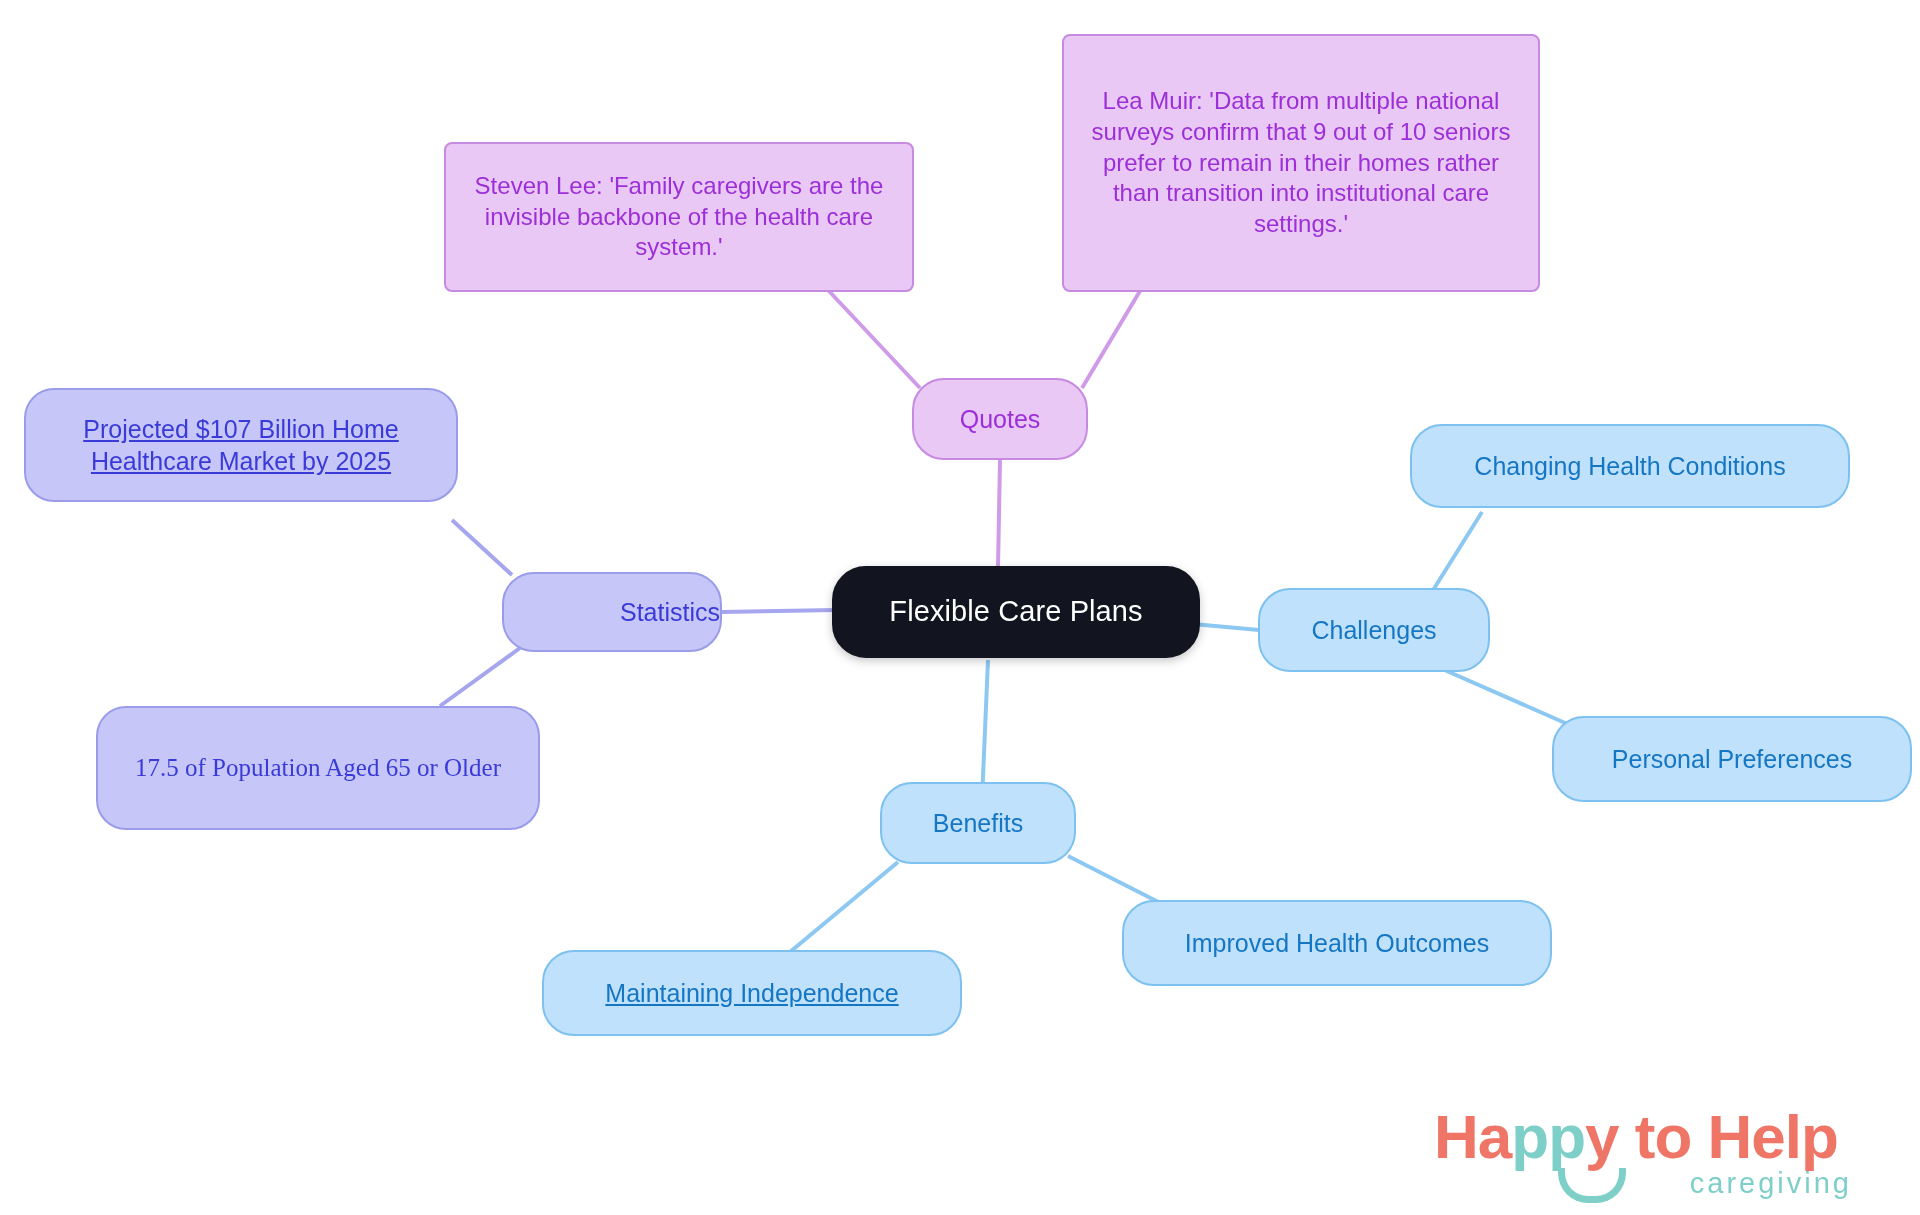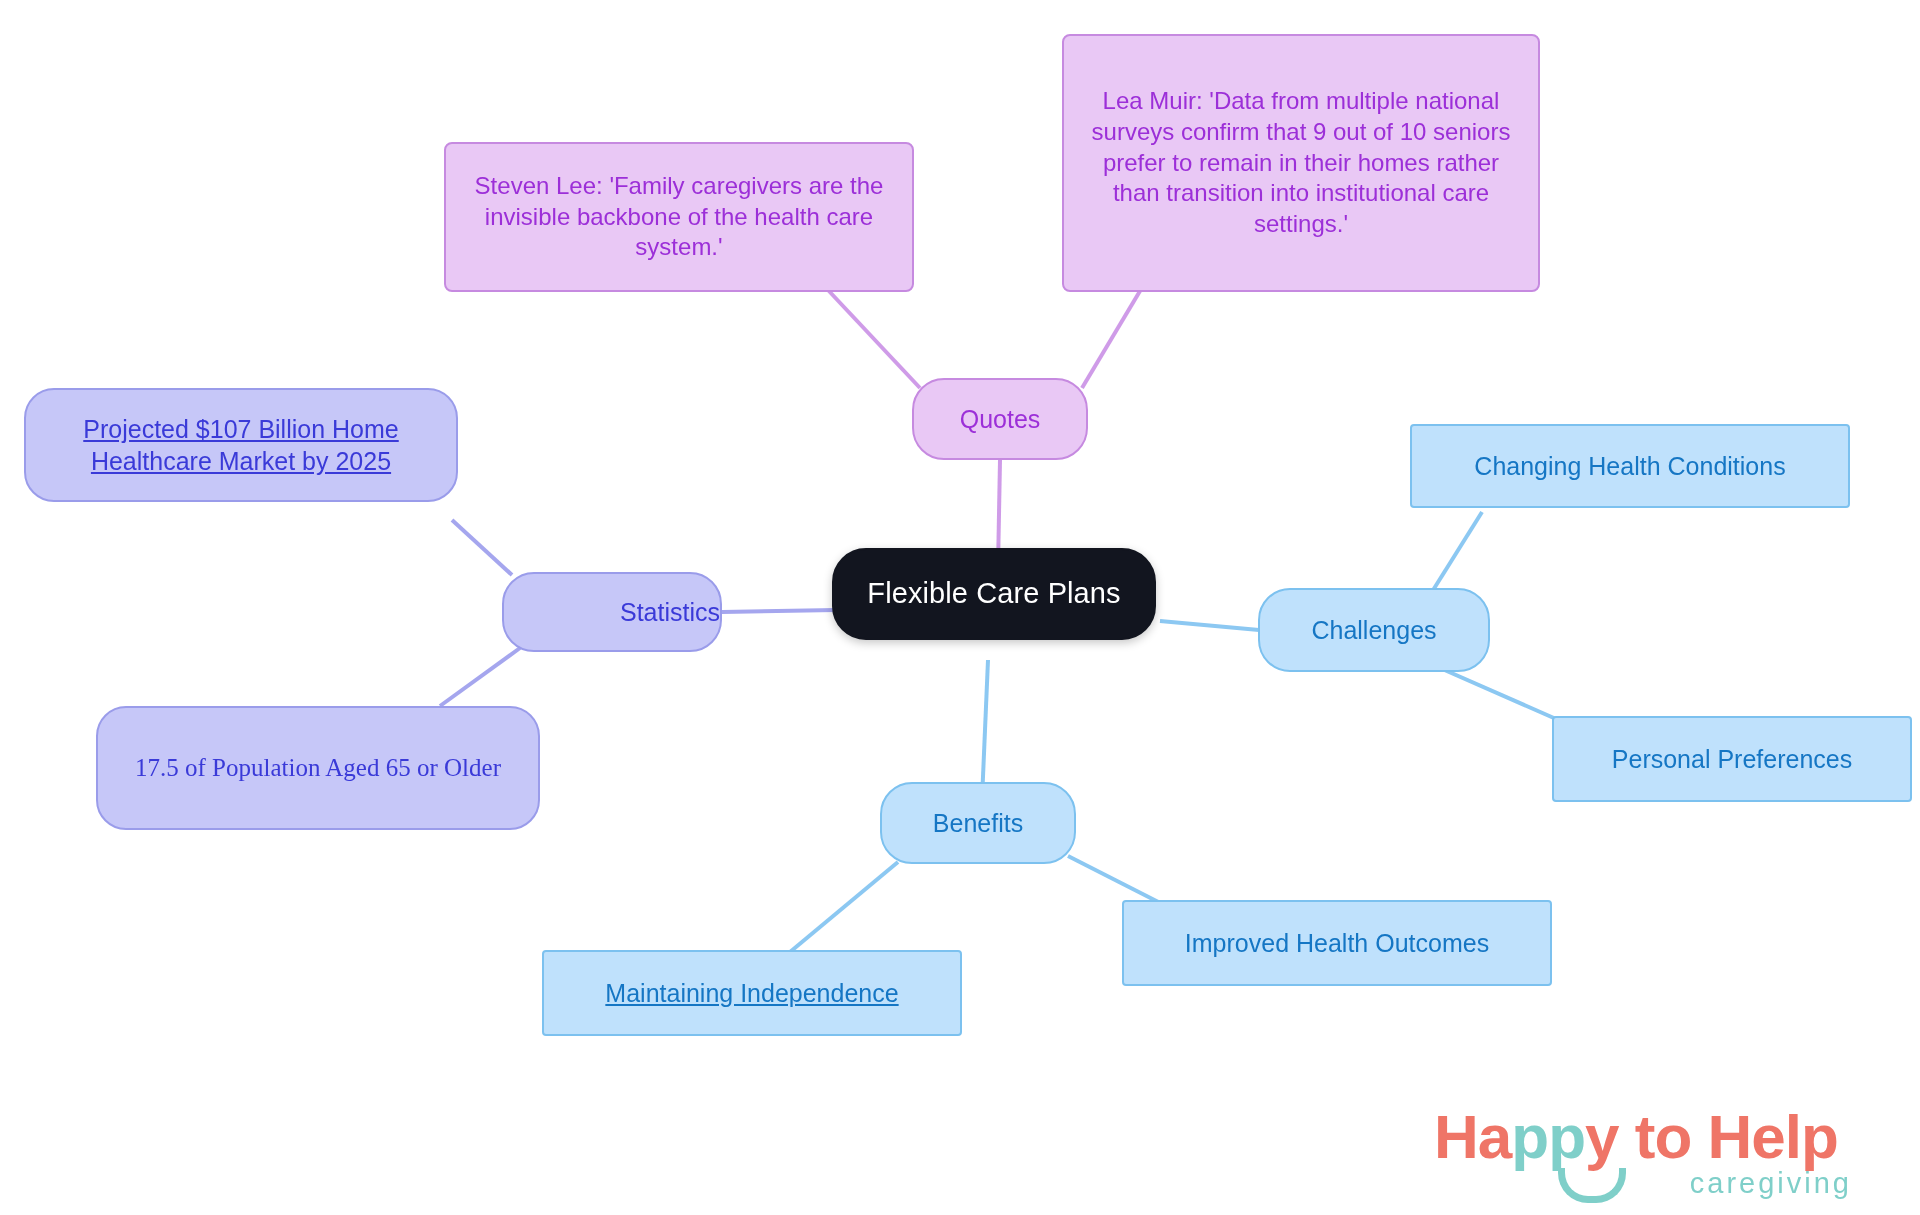--- a/index.html
+++ b/index.html
@@ -16,21 +16,21 @@
     text-align:center;line-height:1.28;
     border-style:solid;border-width:2px;
   }
   .node.root{
     background:#12151f;border-color:#12151f;color:#ffffff;
     border-radius:34px;font-size:29px;letter-spacing:.1px;
     box-shadow:0 3px 10px rgba(0,0,0,.22);
   }
   .node.purple{background:#e9c8f5;border-color:#c68ae0;color:#9c2fd8;border-radius:30px;}
   .node.periwinkle{background:#c6c7f8;border-color:#9a9cea;color:#3a3ad8;border-radius:30px;}
-  .node.blue{background:#bfe1fc;border-color:#7cc1ef;color:#1576c4;border-radius:4px;}
+  .node.blue{background:#bfe1fc;border-color:#7cc1ef;color:#1576c4;border-radius:32px;}
   .node.hub{font-size:25px;border-radius:32px;}
   .node.leaf{font-size:25px;padding:10px 22px;}
   .node.quotebox{font-size:24px;padding:14px 26px;border-radius:8px;}
   
   #logo{position:absolute;z-index:3;left:1434px;top:1106px;width:420px;height:100px;}
   .logo-main{
     font-size:62px;font-weight:bold;letter-spacing:-1px;
     line-height:62px;white-space:nowrap;
   }
   .c-coral{color:#ef7567;}
@@ -70,21 +70,21 @@
 
     <path d="M 1440 668 L 1572 726" stroke="#8cc8f2" stroke-width="4" fill="none"></path>
 
     <path d="M 988 660 L 982 800" stroke="#8cc8f2" stroke-width="4" fill="none"></path>
 
     <path d="M 898 862 L 790 952" stroke="#8cc8f2" stroke-width="4" fill="none"></path>
 
     <path d="M 1068 856 L 1178 912" stroke="#8cc8f2" stroke-width="4" fill="none"></path>
   </svg>
 
-  <div class="node root" style="left:832px;top:548px;width:324px;height:92px;">
+  <div class="node root" style="left:832px;top:566px;width:368px;height:92px;">
     <span>Flexible Care Plans</span>
   </div>
 
   <div class="node purple hub" style="left:912px;top:378px;width:176px;height:82px;">
     <span>Quotes</span>
   </div>
 
   <div class="node purple quotebox" style="left:444px;top:142px;width:470px;height:150px;">
     <span>Steven Lee: 'Family caregivers are the invisible backbone of the health care system.'</span>
   </div>

